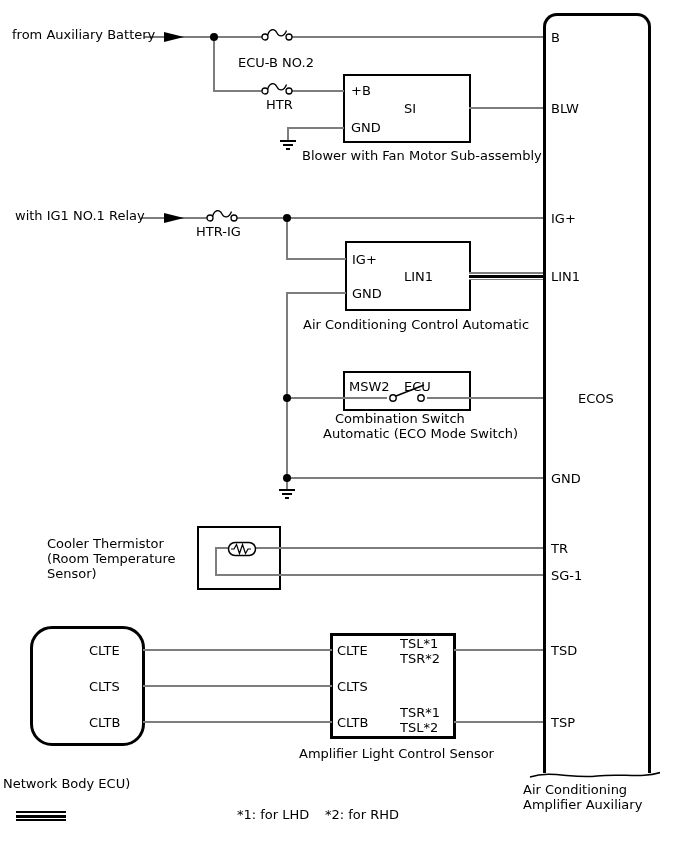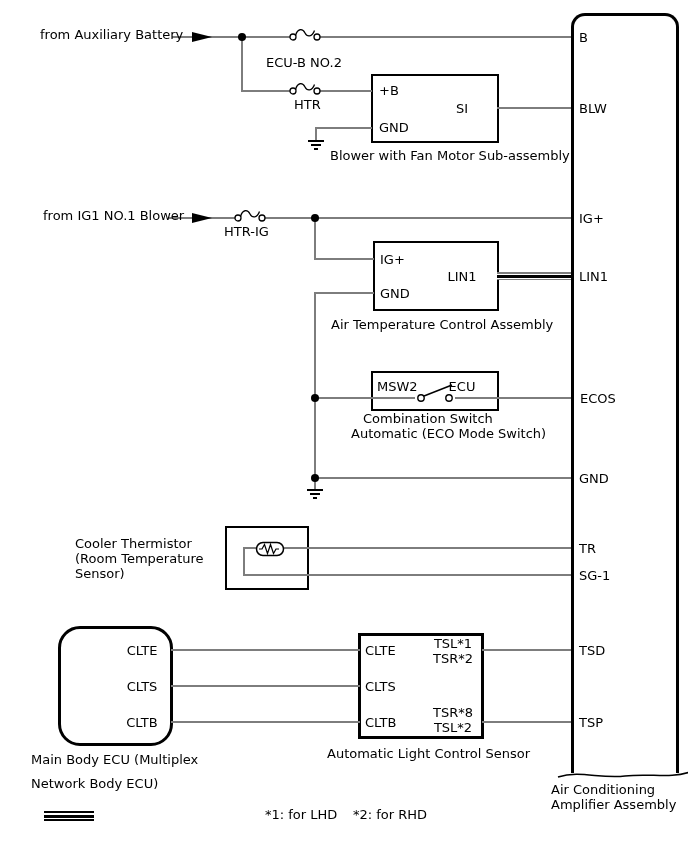--- a/index.html
+++ b/index.html
@@ -1,24 +1,24 @@
 <!DOCTYPE html>
 <html><head>
 <meta charset="utf-8">
 <style>
   html,body{margin:0;padding:0;background:#ffffff;}
   .canvas{position:relative;width:660px;height:852px;background:#ffffff;overflow:hidden;
-          font-family:"DejaVu Sans","Liberation Sans",sans-serif;color:#000;margin-left:28px;}
+          font-family:"DejaVu Sans","Liberation Sans",sans-serif;color:#000;}
   .abs{position:absolute;}
   .wire-h{position:absolute;height:2px;background:#7d7d7d;}
   .wire-v{position:absolute;width:2px;background:#7d7d7d;}
   .box{position:absolute;border:2px solid #000;background:#ffffff;box-sizing:border-box;}
   .box.thick{border-width:3px;}
   .lbl{position:absolute;font-size:13px;line-height:15px;white-space:nowrap;}
-  .lbl.r{text-align:center;}
+  .lbl.r{text-align:left;}
   .dot{position:absolute;width:8px;height:8px;border-radius:50%;background:#000;}
   .tri{position:absolute;width:0;height:0;border-top:5px solid transparent;
        border-bottom:5px solid transparent;border-left:20px solid #000;}
   .gnd{position:absolute;width:16px;height:10px;}
   .gnd i{position:absolute;left:50%;transform:translateX(-50%);height:2px;background:#000;display:block;}
   .gnd i.b1{top:0;width:16px;}
   .gnd i.b2{top:4px;width:10px;}
   .gnd i.b3{top:8px;width:4px;}
   .linwire{position:absolute;}
   .linwire i{display:block;}
@@ -117,72 +117,71 @@
       <i class="b2"></i>
       <i class="b3"></i>
     </div>
   <div class="gnd" style="left:279px;top:489px">
       <i class="b1"></i>
       <i class="b2"></i>
       <i class="b3"></i>
     </div>
 
   <div class="lbl" style="left:12px;top:27px">from Auxiliary Battery</div>
-  <div class="lbl" style="left:15px;top:208px">from IG1 NO.1 Blower</div>
+  <div class="lbl" style="left:15px;top:208px">with IG1 NO.1 Relay</div>
 
   <div class="lbl" style="left:238px;top:55px">ECU-B NO.2</div>
   <div class="lbl" style="left:266px;top:97px">HTR</div>
   <div class="lbl" style="left:196px;top:224px">HTR-IG</div>
 
   <div class="lbl" style="left:351px;top:83px">+B</div>
   <div class="lbl" style="left:351px;top:120px">GND</div>
   <div class="lbl r" style="left:404px;top:101px;width:60px">SI</div>
   <div class="lbl" style="left:302px;top:148px">Blower with Fan Motor Sub-assembly</div>
 
   <div class="lbl" style="left:352px;top:252px">IG+</div>
   <div class="lbl" style="left:352px;top:286px">GND</div>
   <div class="lbl r" style="left:404px;top:269px;width:60px">LIN1</div>
-  <div class="lbl" style="left:303px;top:317px">Air Temperature Control Assembly</div>
+  <div class="lbl" style="left:303px;top:317px">Air Conditioning Control Automatic</div>
 
   <div class="lbl" style="left:349px;top:379px">MSW2</div>
   <div class="lbl r" style="left:404px;top:379px;width:60px">ECU</div>
   <div class="lbl" style="left:335px;top:411px">Combination Switch</div>
   <div class="lbl" style="left:323px;top:426px">Automatic (ECO Mode Switch)</div>
 
   <div class="lbl" style="left:47px;top:536px">Cooler Thermistor</div>
   <div class="lbl" style="left:47px;top:551px">(Room Temperature</div>
   <div class="lbl" style="left:47px;top:566px">Sensor)</div>
 
   <div class="lbl r" style="left:89px;top:643px;width:50px">CLTE</div>
   <div class="lbl r" style="left:89px;top:679px;width:50px">CLTS</div>
   <div class="lbl r" style="left:89px;top:715px;width:50px">CLTB</div>
-  <div class="lbl" style="left:3px;top:752px">Main Body ECU (Multiplex</div>
   <div class="lbl" style="left:3px;top:776px">Network Body ECU)</div>
 
   <div class="lbl" style="left:337px;top:643px">CLTE</div>
   <div class="lbl" style="left:337px;top:679px">CLTS</div>
   <div class="lbl" style="left:337px;top:715px">CLTB</div>
   <div class="lbl r" style="left:400px;top:636px;width:50px">TSL*1</div>
   <div class="lbl r" style="left:400px;top:651px;width:50px">TSR*2</div>
-  <div class="lbl r" style="left:400px;top:705px;width:50px">TSR*8</div>
+  <div class="lbl r" style="left:400px;top:705px;width:50px">TSR*1</div>
   <div class="lbl r" style="left:400px;top:720px;width:50px">TSL*2</div>
-  <div class="lbl" style="left:299px;top:746px">Automatic Light Control Sensor</div>
+  <div class="lbl" style="left:299px;top:746px">Amplifier Light Control Sensor</div>
 
   <div class="lbl" style="left:551px;top:30px">B</div>
   <div class="lbl" style="left:551px;top:101px">BLW</div>
   <div class="lbl" style="left:551px;top:211px">IG+</div>
   <div class="lbl" style="left:551px;top:269px">LIN1</div>
-  <div class="lbl" style="left:552px;top:391px">ECOS</div>
+  <div class="lbl" style="left:578px;top:391px">ECOS</div>
   <div class="lbl" style="left:551px;top:471px">GND</div>
   <div class="lbl" style="left:551px;top:541px">TR</div>
   <div class="lbl" style="left:551px;top:568px">SG-1</div>
   <div class="lbl" style="left:551px;top:643px">TSD</div>
   <div class="lbl" style="left:551px;top:715px">TSP</div>
   <div class="lbl" style="left:523px;top:782px">Air Conditioning</div>
-  <div class="lbl" style="left:523px;top:797px">Amplifier Assembly</div>
+  <div class="lbl" style="left:523px;top:797px">Amplifier Auxiliary</div>
 
   <div class="linwire linsample" style="left:16px;top:811px;width:50px">
     <i class="g"></i>
       <i class="s"></i>
       <i class="k"></i>
       <i class="s"></i>
       <i class="g"></i>
   </div>
   <div class="lbl" style="left:237px;top:807px">*1: for LHD</div>
   <div class="lbl" style="left:325px;top:807px">*2: for RHD</div>

